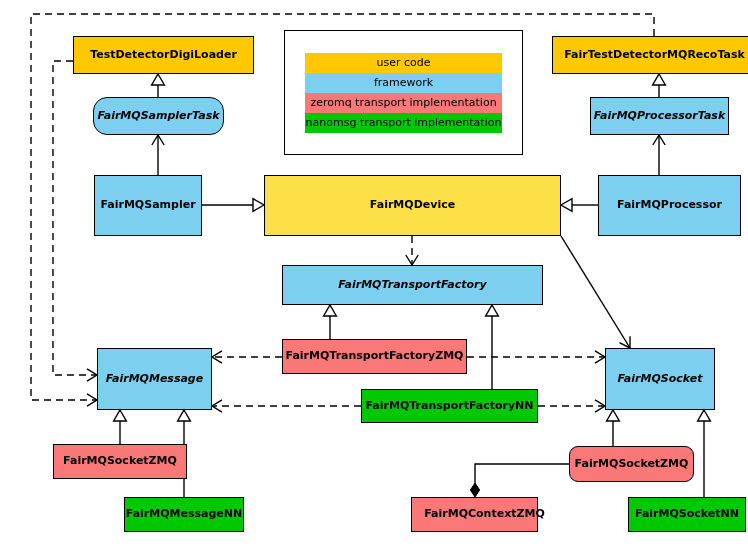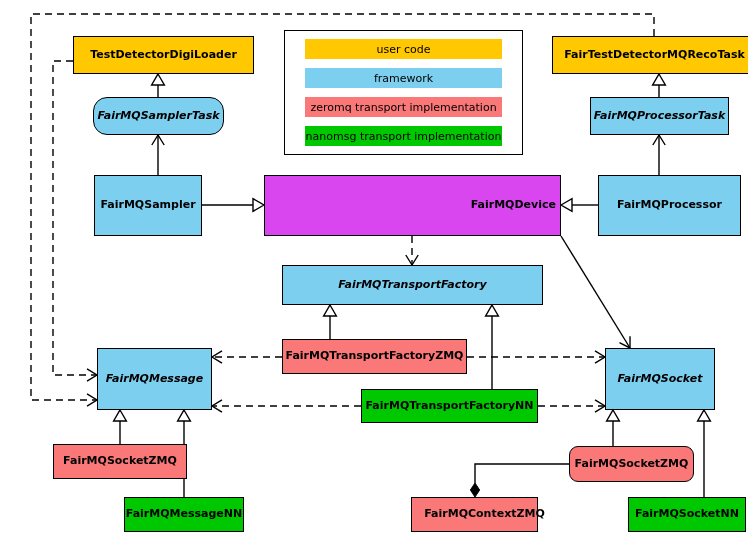--- a/index.html
+++ b/index.html
@@ -42,21 +42,21 @@
   .node-box.abstract {
     font-style: italic;
   }
   .legend-panel {
     position: absolute;
     box-sizing: border-box;
     border: 1px solid #000000;
     background: #ffffff;
     display: flex;
     flex-direction: column;
-    justify-content: space-between;
+    justify-content: center;
     padding: 8px 20px;
   }
   .legend-row {
     box-sizing: border-box;
     display: flex;
     align-items: center;
     justify-content: center;
     text-align: center;
     font-size: 11px;
     font-family: "DejaVu Sans", sans-serif;
@@ -167,21 +167,21 @@
       </div>
       <div class="node-box abstract" style="left: 73px; top: 97px; width: 131px; height: 38px; background: rgb(125, 207, 240); border-color: rgb(0, 0, 0); border-radius: 14px;">
         <span>FairMQSamplerTask</span>
       </div>
       <div class="node-box abstract" style="left: 570px; top: 97px; width: 139px; height: 38px; background: rgb(125, 207, 240); border-color: rgb(0, 0, 0);">
         <span>FairMQProcessorTask</span>
       </div>
       <div class="node-box" style="left: 74px; top: 175px; width: 108px; height: 61px; background: rgb(125, 207, 240); border-color: rgb(0, 0, 0);">
         <span>FairMQSampler</span>
       </div>
-      <div class="node-box" style="left: 244px; top: 175px; width: 297px; height: 61px; background: #d946ef; border-color: rgb(0, 0, 0); justify-content: flex-end;">
+      <div class="node-box" style="left: 244px; top: 175px; width: 297px; height: 61px; background: #fde047; border-color: rgb(0, 0, 0);">
         <span>FairMQDevice</span>
       </div>
       <div class="node-box" style="left: 578px; top: 175px; width: 143px; height: 61px; background: rgb(125, 207, 240); border-color: rgb(0, 0, 0); align-items: center;">
         <span>FairMQProcessor</span>
       </div>
       <div class="node-box abstract" style="left: 262px; top: 265px; width: 261px; height: 40px; background: rgb(125, 207, 240); border-color: rgb(0, 0, 0);">
         <span>FairMQTransportFactory</span>
       </div>
       <div class="node-box" style="left: 262px; top: 339px; width: 185px; height: 35px; background: rgb(250, 120, 120); border-color: rgb(0, 0, 0);">
         <span>FairMQTransportFactoryZMQ</span>

